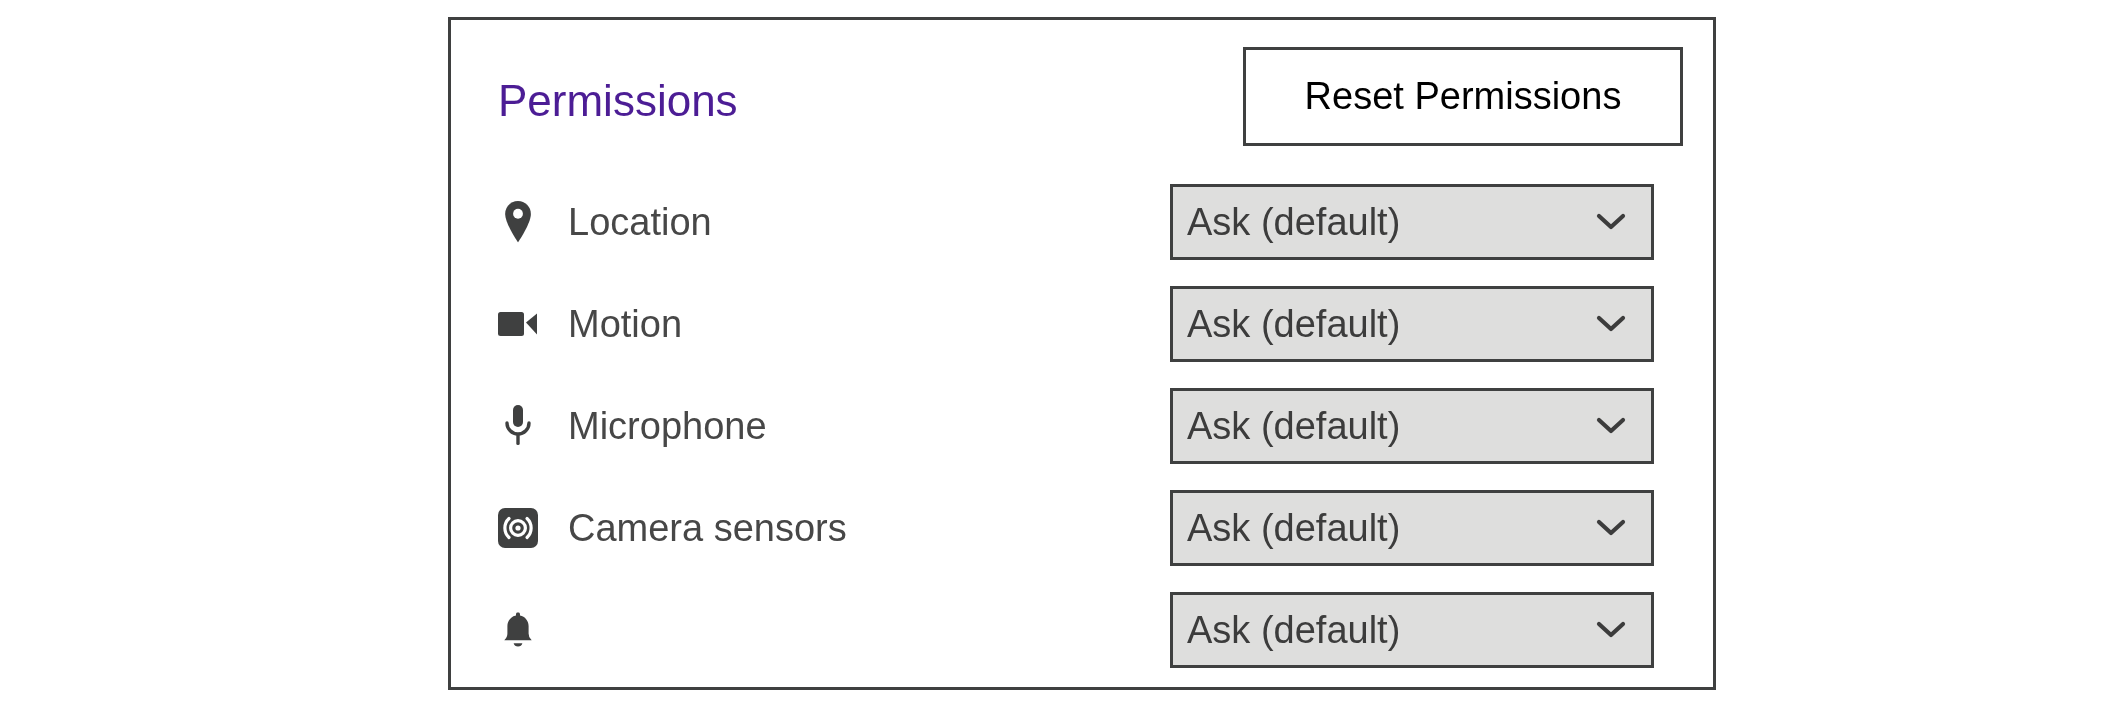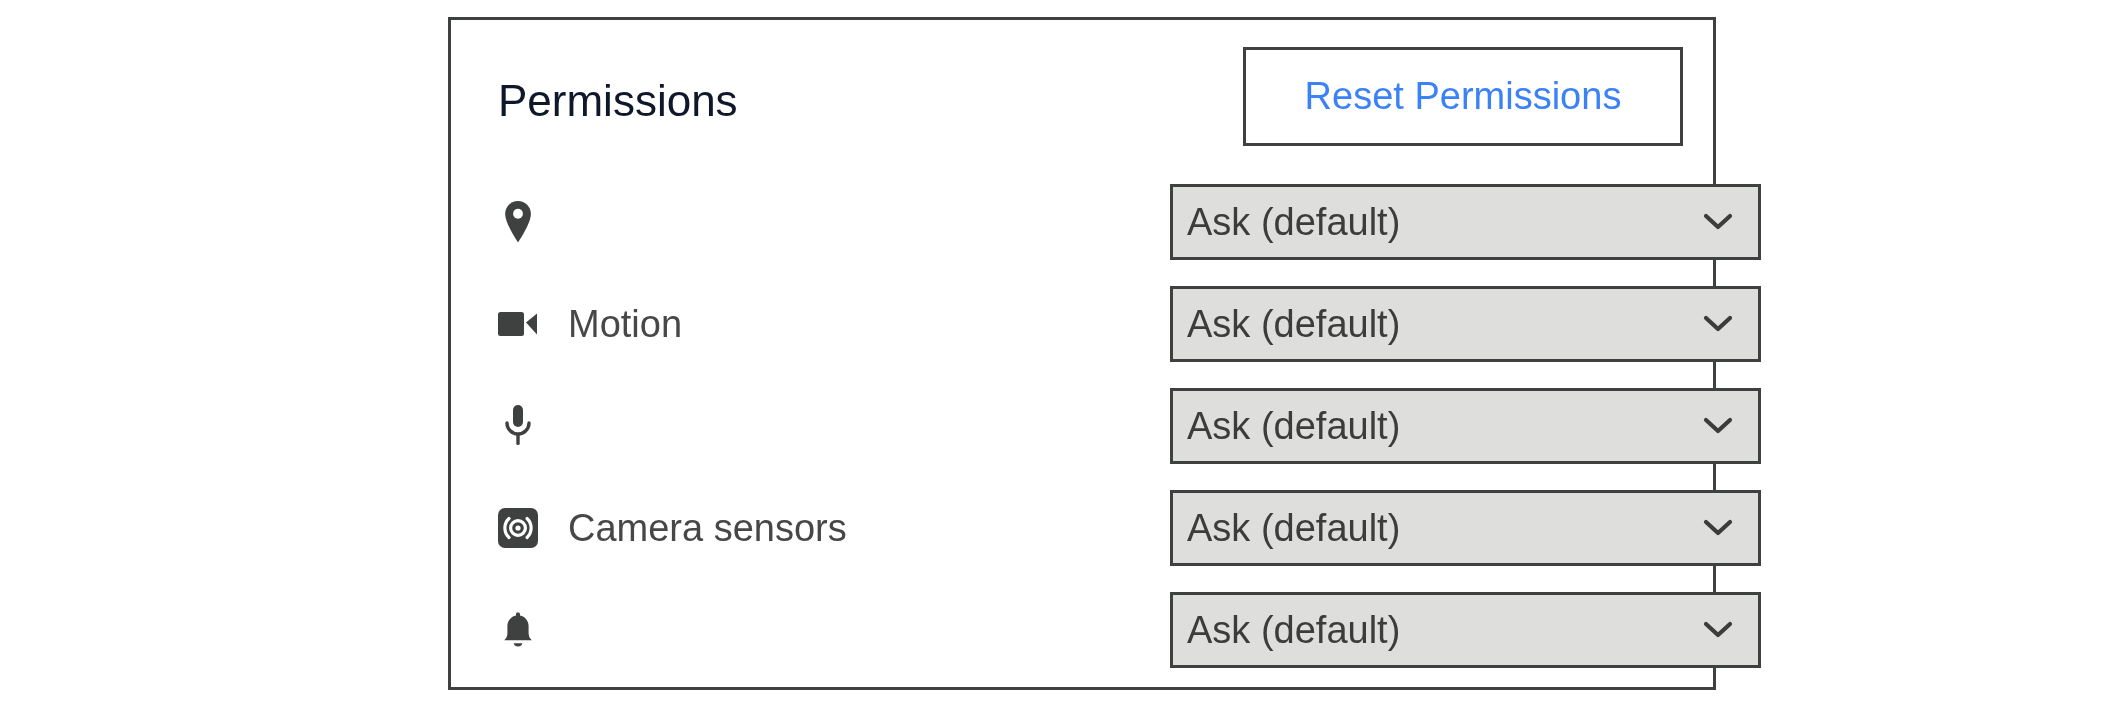--- a/index.html
+++ b/index.html
@@ -35,34 +35,34 @@
     background: #ffffff;
   }
 
   
   .panel-title {
     position: absolute;
     left: 47px;
     top: 55px;
     font-size: 44px;
     line-height: 52px;
-    color: #0f172a;
+    color: #4c1d95;
     white-space: nowrap;
   }
 
   .reset-button {
     position: absolute;
     left: 792px;
     top: 27px;
     width: 440px;
     height: 99px;
     box-sizing: border-box;
     border: 3px solid #3f4040;
     background: #ffffff;
-    color: #3b82f6;
+    color: #000000;
     font-family: "Liberation Sans", sans-serif;
     font-size: 38px;
     line-height: 93px;
     text-align: center;
     padding: 0;
     cursor: default;
     white-space: nowrap;
   }
 
   
@@ -102,21 +102,21 @@
     line-height: 44px;
     color: #474747;
     white-space: nowrap;
   }
 
   .row-select {
     position: absolute;
     left: 719px;
     top: 50%;
     transform: translateY(-50%);
-    width: 591px;
+    width: 484px;
     height: 76px;
     box-sizing: border-box;
     border: 3px solid #3f4040;
     background: #dededd;
   }
 
   .select-value {
     position: absolute;
     left: 14px;
     top: 0;
@@ -155,20 +155,21 @@
 
     <div class="rows">
 
       <div class="perm-row" style="top:159px">
         <span class="row-icon">
           <svg width="34" height="42" viewBox="0 0 24 30" aria-hidden="true">
             <path fill="#3f4040" d="M12 0C6.9 0 2.8 4.1 2.8 9.2c0 6.9 9.2 20.3 9.2 20.3s9.2-13.4 9.2-20.3C21.2 4.1 17.1 0 12 0z"></path>
             <circle cx="12" cy="9.1" r="3.5" fill="#ffffff"></circle>
           </svg>
         </span>
+        <span class="row-label">Location</span>
         <div class="row-select">
           <span class="select-value">Ask (default)</span>
           <span class="select-chevron">
             <svg width="30" height="18" viewBox="0 0 30 18" aria-hidden="true">
               <path d="M3 3 L15 14 L27 3" fill="none" stroke="#3c3c3c" stroke-width="4.2" stroke-linecap="round" stroke-linejoin="round"></path>
             </svg>
           </span>
         </div>
       </div>
 
@@ -191,20 +192,21 @@
       </div>
 
       <div class="perm-row" style="top:363px">
         <span class="row-icon">
           <svg width="30" height="44" viewBox="0 0 30 44" aria-hidden="true">
             <rect x="10" y="1" width="10" height="22" rx="5" fill="#3f4040"></rect>
             <path d="M4 19 a11 11 0 0 0 22 0" fill="none" stroke="#3f4040" stroke-width="3.4" stroke-linecap="round"></path>
             <rect x="13.3" y="29" width="3.4" height="12" rx="1.5" fill="#3f4040"></rect>
           </svg>
         </span>
+        <span class="row-label">Microphone</span>
         <div class="row-select">
           <span class="select-value">Ask (default)</span>
           <span class="select-chevron">
             <svg width="30" height="18" viewBox="0 0 30 18" aria-hidden="true">
               <path d="M3 3 L15 14 L27 3" fill="none" stroke="#3c3c3c" stroke-width="4.2" stroke-linecap="round" stroke-linejoin="round"></path>
             </svg>
           </span>
         </div>
       </div>
 

